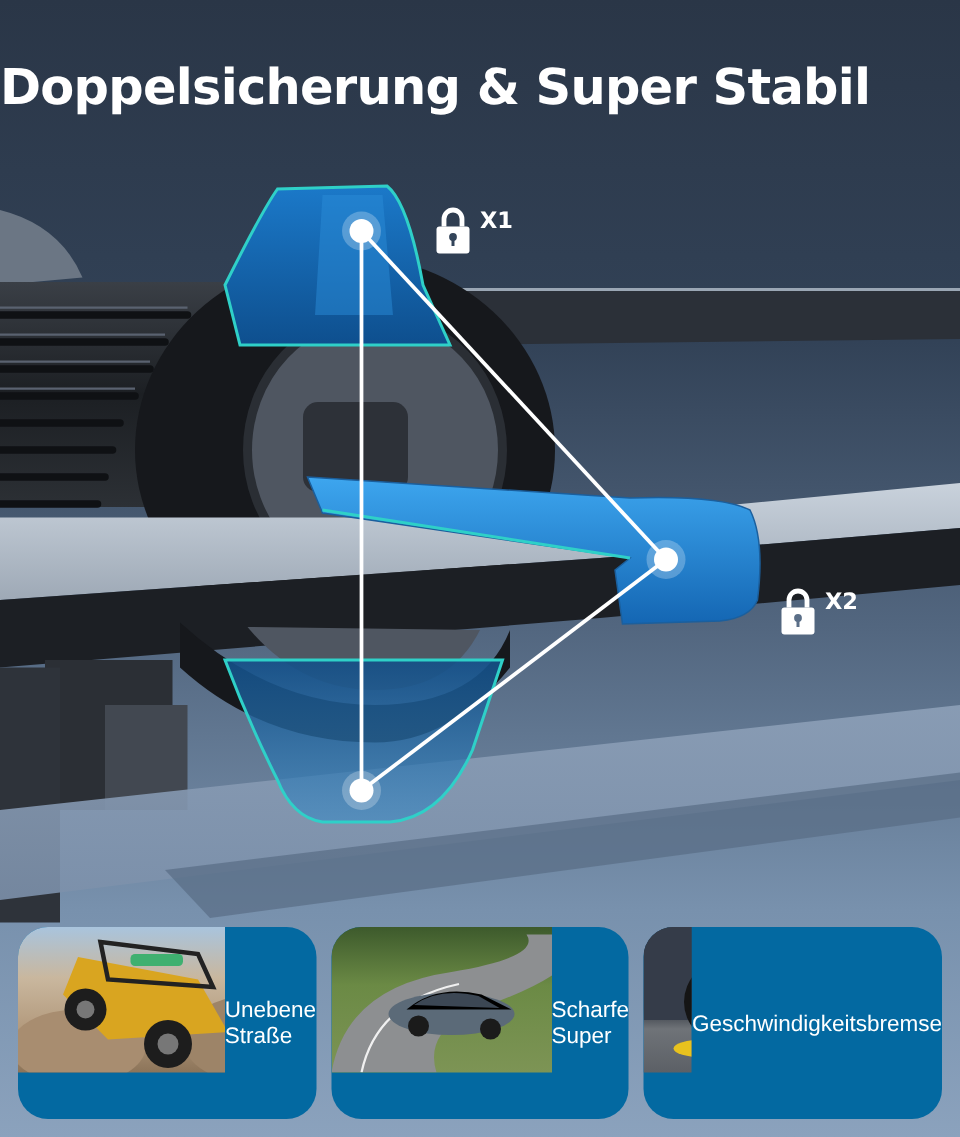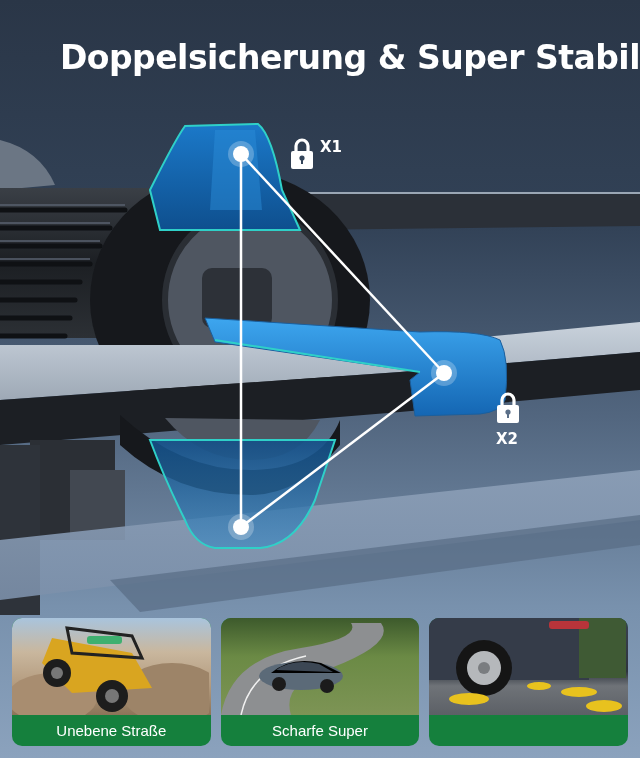--- a/index.html
+++ b/index.html
@@ -5,37 +5,37 @@
     * { margin: 0; padding: 0; box-sizing: border-box; }
     html, body { width: 640px; height: 758px; overflow: hidden; }
     body {
       position: relative;
       font-family: "Liberation Sans", "DejaVu Sans", sans-serif;
       background: linear-gradient(180deg, #2a3647 0%, #324257 30%, #52667f 55%, #7891ad 80%, #8ba2bd 100%);
     }
     .stage { position: absolute; inset: 0; }
     .title {
       position: absolute; left: 0; top: 38px; width: 640px;
-      text-align: right; color: #ffffff;
+      text-align: left; color: #ffffff;
       font-family: "DejaVu Sans", sans-serif; font-weight: bold;
       font-size: 33px; letter-spacing: -0.5px;
     }
     svg.scene { position: absolute; left: 0; top: 0; }
     .lock-label {
       position: absolute; display: flex; align-items: flex-start; gap: 6px;
       color: #ffffff; font-family: "DejaVu Sans", sans-serif; font-weight: bold; font-size: 15px;
     }
     .lock-label svg { display: block; }
     .cards {
       position: absolute; left: 12px; top: 618px; width: 616px; height: 128px;
       display: flex; gap: 10px;
     }
     .card {
-      flex: 1; border-radius: 10px; overflow: hidden; background: #15803d;
-      display: flex; flex-direction: column; position: relative;
+      flex: 1; border-radius: 20px; overflow: hidden; background: #0369a1;
+      display: flex; flex-direction: row; position: relative;
     }
     .card .img { height: 97px; position: relative; overflow: hidden; }
     .card .caption {
       flex: 1; display: flex; align-items: center; justify-content: center;
       color: #ffffff; font-size: 15px; font-family: "Liberation Sans", sans-serif;
     }
   </style>
 </head>
 <body>
 
@@ -139,21 +139,21 @@
   <div class="lock-label" style="left:290px; top:138px;">
     <svg width="24" height="32" viewBox="0 0 24 32">
       <path d="M6,13 V8 a6,6 0 0 1 12,0 V13" fill="none" stroke="#fff" stroke-width="3.2"></path>
       <rect x="1" y="13" width="22" height="18" rx="2" fill="#fff"></rect>
       <circle cx="12" cy="20" r="2.6" fill="#33445a"></circle>
       <rect x="11" y="21" width="2" height="5" fill="#33445a"></rect>
     </svg>
     <span>X1</span>
   </div>
 
-  <div class="lock-label" style="left:496px; top:392px;flex-direction:column;">
+  <div class="lock-label" style="left:520px; top:392px;">
     <svg width="24" height="32" viewBox="0 0 24 32">
       <path d="M6,13 V8 a6,6 0 0 1 12,0 V13" fill="none" stroke="#fff" stroke-width="3.2"></path>
       <rect x="1" y="13" width="22" height="18" rx="2" fill="#fff"></rect>
       <circle cx="12" cy="20" r="2.6" fill="#5b6f88"></circle>
       <rect x="11" y="21" width="2" height="5" fill="#5b6f88"></rect>
     </svg>
     <span>X2</span>
   </div>
 
   <div class="cards">
@@ -198,16 +198,17 @@
           <rect x="120" y="3" width="40" height="8" rx="3" fill="#b8343a"></rect>
           <circle cx="55" cy="50" r="28" fill="#151515"></circle>
           <circle cx="55" cy="50" r="17" fill="#b5b8bb"></circle>
           <circle cx="55" cy="50" r="6" fill="#7a7d80"></circle>
           <ellipse cx="40" cy="81" rx="20" ry="6" fill="#e8c21e"></ellipse>
           <ellipse cx="150" cy="74" rx="18" ry="5" fill="#e8c21e"></ellipse>
           <ellipse cx="175" cy="88" rx="18" ry="6" fill="#e8c21e"></ellipse>
           <ellipse cx="110" cy="68" rx="12" ry="4" fill="#e8c21e"></ellipse>
         </svg>
       </div>
+      <div class="caption">Geschwindigkeitsbremse</div>
     </div>
 
   </div>
 </div>
 
 </body></html>

